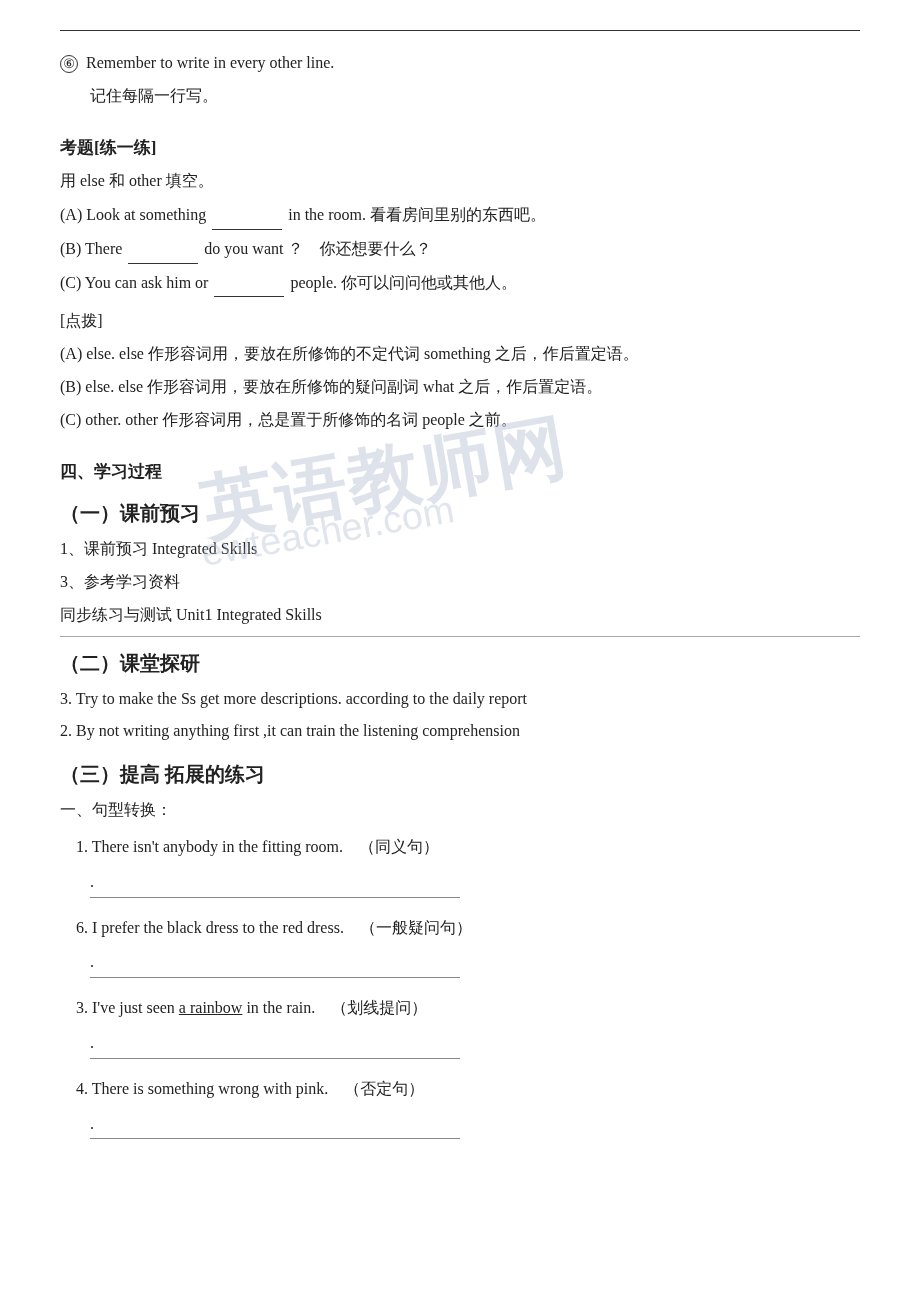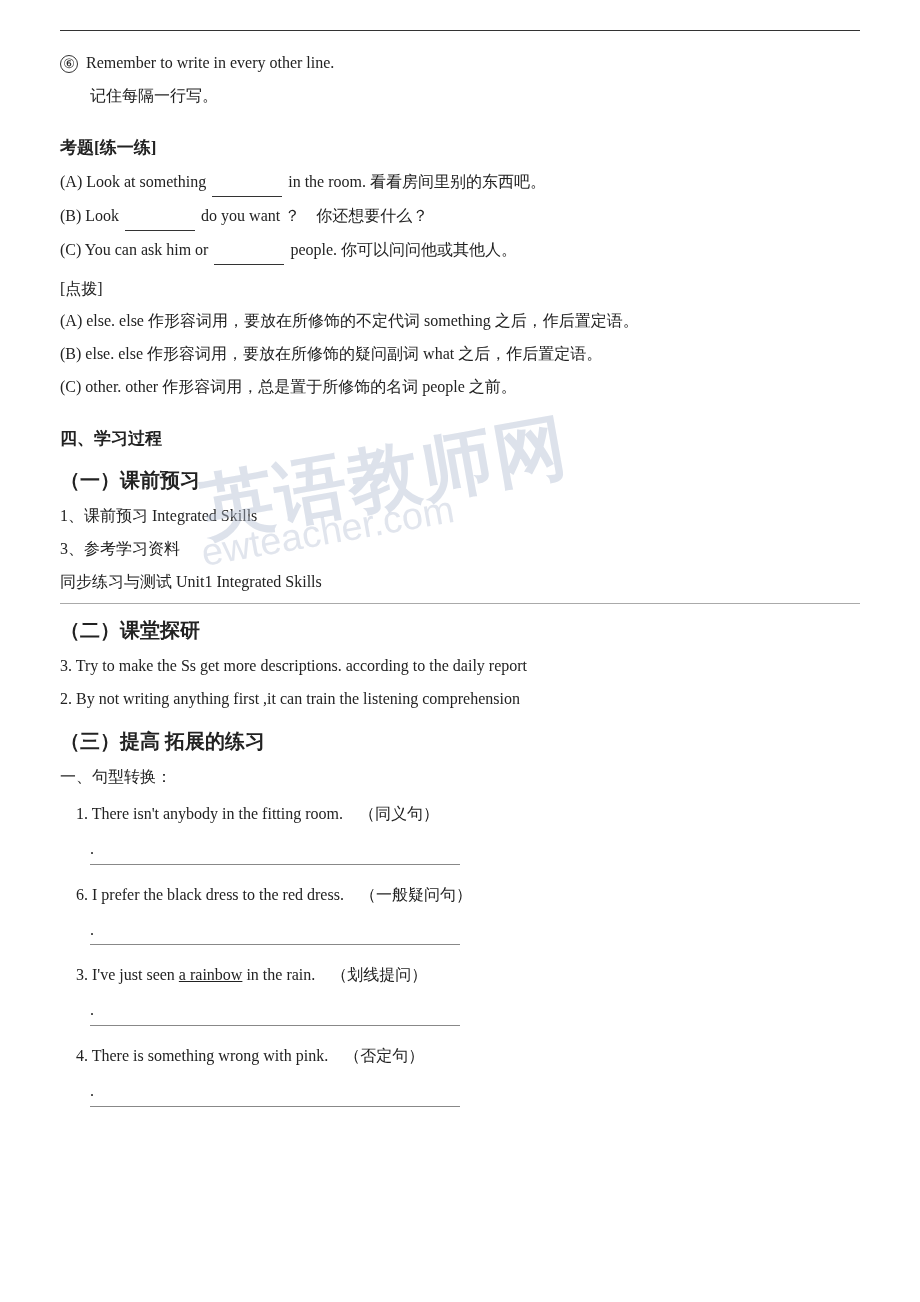--- a/index.html
+++ b/index.html
@@ -129,32 +129,33 @@
 <div class="section">
   <p>
     <span class="circle-num">⑥</span>
     <span>Remember to write in every other line.</span>
   </p>
   <p class="indent">记住每隔一行写。</p>
 </div>
 
 <div class="section">
   <p class="bold-heading">考题[练一练]</p>
+  <p>用 else  和 other 填空。</p>
 
   <p>
     <span>(A)</span>
     <span>Look at something</span>
     <span class="blank">&nbsp;</span>
     <span>in the room.</span>
     <span>看看房间里别的东西吧。</span>
   </p>
 
   <p>
     <span>(B)</span>
-    <span>Look</span>
+    <span>There</span>
     <span class="blank">&nbsp;</span>
     <span>do you want ？</span>
     &nbsp;&nbsp;
     <span>你还想要什么？</span>
   </p>
 
   <p>
     <span>(C)</span>
     <span>You can ask him or</span>
     <span class="blank">&nbsp;</span>

